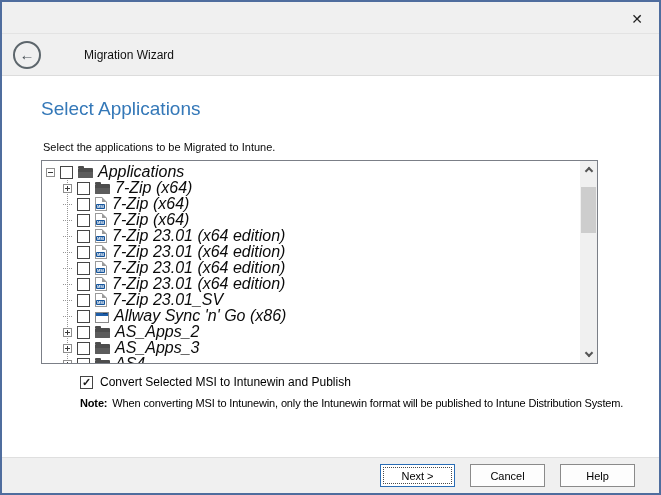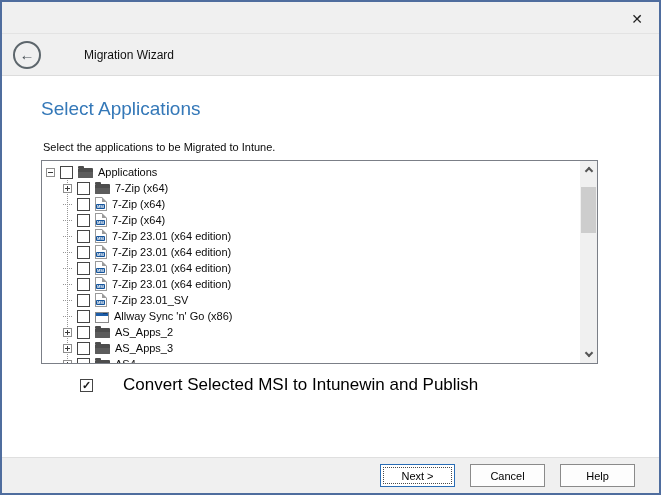--- a/index.html
+++ b/index.html
@@ -49,35 +49,35 @@
     background:#5c5c5c;border-radius:0 0 1px 1px;}
   .ticon.msi{width:12px;height:14px;border:1px solid #9a9a9a;background:#fff;}
   .ticon.msi::before{content:"";position:absolute;top:-1px;right:-1px;width:0;height:0;
     border-style:solid;border-width:0 5px 5px 0;border-color:#f7f7f7 #fff #9a9a9a #fff;}
   .ticon.msi i{position:absolute;left:0px;bottom:1px;background:#15559c;color:#fff;
     font-style:normal;font-weight:bold;font-size:4px;line-height:5px;padding:0 1px;
     border-radius:1px;letter-spacing:0;}
   .ticon.app{width:14px;height:11px;border:1px solid #8a8a8a;background:#fff;margin-top:2px;}
   .ticon.app::before{content:"";position:absolute;top:0;left:0;right:0;height:3px;background:#1d5da8;}
   .ticon.app::after{content:"";position:absolute;top:0;right:1px;width:4px;height:1px;background:#0c3c74;}
-  .tlabel{white-space:nowrap;font-size:11px;color:#0a0a0a;}
+  .tlabel{white-space:nowrap;font-size:16px;color:#0a0a0a;font-style:italic;}
   
   .sbar{position:absolute;top:0;right:0;bottom:0;width:17px;background:#f0f0f0;}
   .sarrow{position:absolute;left:0;width:17px;height:17px;display:flex;align-items:center;justify-content:center;}
   .sarrow.up{top:0;} .sarrow.down{bottom:0;}
   .chev{width:6px;height:6px;border-right:2px solid #555;border-bottom:2px solid #555;}
   .chev.up{transform:rotate(-135deg);margin-top:3px;}
   .chev.down{transform:rotate(45deg);margin-bottom:3px;}
   .sthumb{position:absolute;left:1px;top:26px;width:15px;height:46px;background:#cdcdcd;}
   
   .optrow{margin:11px 0 0 39px;display:flex;align-items:center;gap:7px;}
   .cb2{width:13px;height:13px;border:1px solid #454545;background:#fff;
     display:flex;align-items:center;justify-content:center;
     font-size:11px;line-height:11px;color:#1a1a1a;font-weight:bold;}
-  .optlabel{font-size:17px;margin-left:23px;}
+  .optlabel{font-size:12px;}
   .noterow{margin:8px 0 0 39px;font-size:11px;white-space:nowrap;letter-spacing:-0.15px;}
   .noterow b{margin-right:5px;}
   
   .footer{position:absolute;left:0;right:0;bottom:0;height:36px;background:#f0f0f0;
     border-top:1px solid #dfdfdf;display:flex;align-items:center;
     justify-content:flex-end;gap:15px;padding-right:24px;}
   .btn{width:75px;height:23px;background:#fdfdfd;border:1px solid #8a8a8a;
     display:flex;align-items:center;justify-content:center;
     font-family:"Liberation Sans",sans-serif;font-size:11px;color:#000;}
   .btn.primary{border-color:#2a6db5;outline:1px dotted #4a4a4a;outline-offset:-4px;background:#fff;}
@@ -207,20 +207,23 @@
             <span class="chev down"></span>
           </div>
       </div>
     </div>
 
     <div class="optrow">
       <span class="cb2">✓</span>
       <span class="optlabel">Convert Selected MSI to Intunewin and Publish</span>
     </div>
 
+    <div class="noterow">
+      <b>Note:</b><span>When converting MSI to Intunewin, only the Intunewin format will be published to Intune Distribution System.</span>
+    </div>
   </div>
 
   <div class="footer">
     <button class="btn primary">Next &gt;</button>
     <button class="btn">Cancel</button>
     <button class="btn">Help</button>
   </div>
 
 </div>
 

